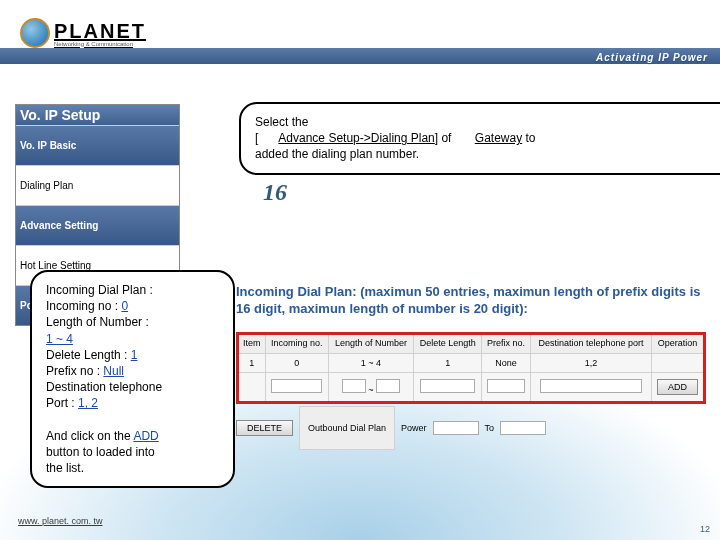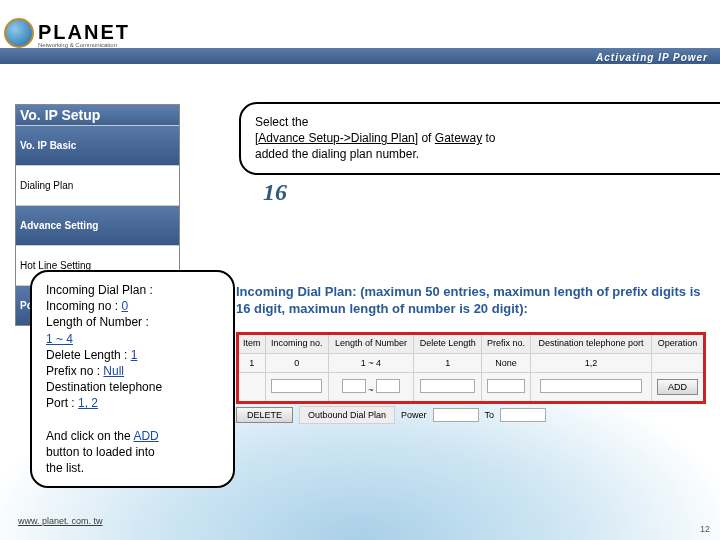--- a/index.html
+++ b/index.html
@@ -7,21 +7,21 @@
 
   
   .bg-gradient {
     position: absolute; left: 0; right: 0; bottom: 0; height: 180px;
     background: radial-gradient(ellipse at 50% 100%, #a8d0e8 0%, #cfe6f3 40%, #ffffff 75%);
     z-index: 0;
   }
 
   
   .header { position: relative; z-index: 2; height: 64px; background: #fff; width: 100%; }
-  .logo { position: absolute; top: 18px; left: 4px; display: flex; align-items: flex-end; }
+  .logo { position: absolute; top: 18px; left: 20px; display: flex; align-items: center; text-decoration: underline; }
   .logo-globe { width: 30px; height: 30px; background: radial-gradient(circle at 35% 35%, #8fc8e8, #1a6aa8); border-radius: 50%; border: 2px solid #c68a2e; margin-right: 4px; }
   .logo-text { font-weight: 900; font-family: Arial Black, Arial; font-size: 20px; letter-spacing: 2px; color: #000; }
   .logo-sub { font-size: 6px; color: #555; letter-spacing: 0; margin-top: -2px; }
   .header-stripe { position: absolute; bottom: 0; left: 0; right: 0; height: 16px; background: linear-gradient(to bottom, #5a7aa8, #3a5a88); }
   .header-slogan { position: absolute; right: 12px; bottom: 1px; font-size: 10px; font-weight: bold; font-style: italic; letter-spacing: 1px; color: #fff; text-shadow: 0 1px 1px #2a4a78; }
 
   
   .nav-box { position: absolute; top: 104px; left: 15px; width: 165px; border: 1px solid #888; background: #fff; z-index: 3; }
   .nav-header { background: linear-gradient(to bottom, #6080b0, #406090); color: #fff; font-weight: bold; font-size: 14px; padding: 2px 4px; }
   .nav-item { border-top: 1px solid #ccc; font-size: 10px; padding: 14px 4px; background: #f5f5f5; }
@@ -40,28 +40,28 @@
   .table-caption { font-size: 13px; font-weight: bold; color: #2a5a98; margin-bottom: 14px; line-height: 1.3; }
   .dial-table { border-collapse: collapse; width: 100%; font-size: 9px; }
   .dial-table th, .dial-table td { border: 1px solid #d0d0d0; padding: 4px 3px; text-align: center; background: #f6f6f6; }
   .dial-table th { background: #eee; font-weight: normal; line-height: 1.1; }
   .dial-table .inp { width: 90%; height: 14px; border: 1px solid #aaa; background: #fff; display: inline-block; }
   .dial-table .inp.tiny { width: 24px; }
   .btn { display: inline-block; background: linear-gradient(#f8f8f8, #d8d8d8); border: 1px solid #888; padding: 2px 10px; font-size: 9px; }
   .redbox { border: 3px solid #d02020; }
   .secondrow td { padding: 6px 3px; }
   .bottom-row { margin-top: 2px; display: flex; align-items: center; gap: 6px; font-size: 9px; }
-  .bottom-row .lbl { display: inline-block; background: #eee; border: 1px solid #d0d0d0; padding: 3px 8px; }
+  .bottom-row .lbl { display: inline-block; background: #eee; border: 1px solid #d0d0d0; padding: 16px 8px; }
   .bottom-row .inp2 { width: 46px; height: 14px; border: 1px solid #aaa; background: #fff; }
 
   
   .footer-url { position: absolute; bottom: 14px; left: 18px; font-size: 9px; color: #3a3a3a; text-decoration: underline; z-index: 3; }
   .page-num { position: absolute; bottom: 6px; right: 10px; font-size: 9px; color: #3a5a88; z-index: 3; margin-left: 24px; }
 
-  .underline { text-decoration: underline; }
+  .underline { text-decoration: underline; margin-left: 20px; }
   .link { color: #1a4aa8; text-decoration: underline; }
 </style>
 </head>
 <body>
 
 <div class="bg-gradient"></div>
 
 <div class="header">
   <div class="logo">
     <div class="logo-globe"></div>

